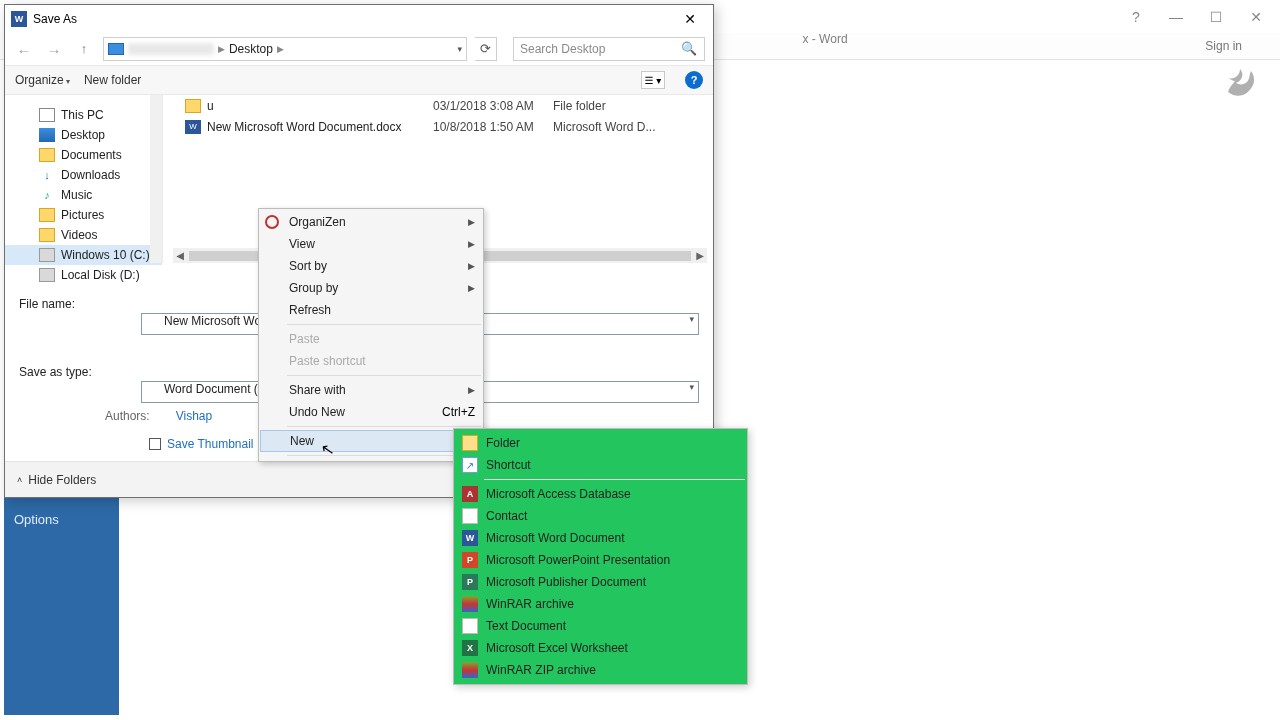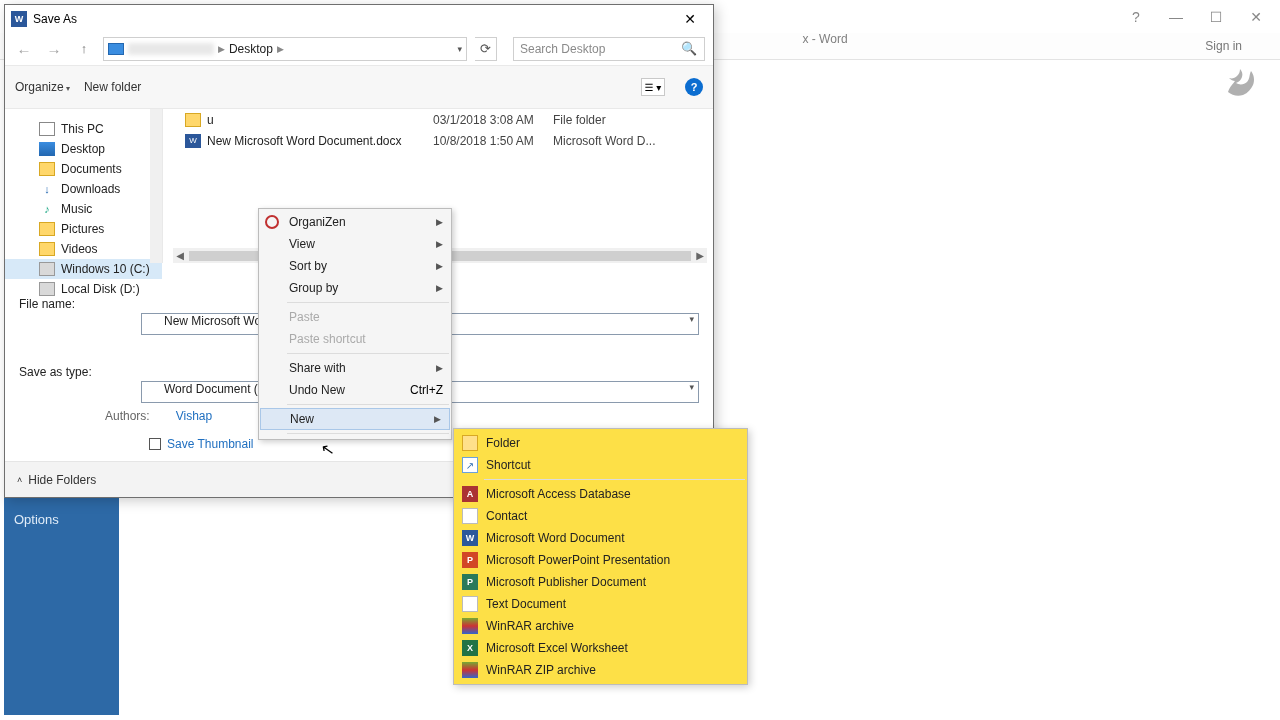--- a/index.html
+++ b/index.html
@@ -31,21 +31,21 @@
 .addr { flex: 1; height: 24px; border: 1px solid #cfcfcf; display: flex; align-items: center; padding: 0 4px; gap: 4px; }
 .addr .drive-ic { width: 16px; height: 12px; background: #3a8de0; border: 1px solid #2367b0; }
 .addr .blurred { display:inline-block; width: 86px; height: 12px; background: #e8e8e8; filter: blur(2px); border-radius: 2px; }
 .addr .crumb-sep { color: #888; font-size: 9px; }
 .addr .crumb { color: #222; }
 .addr-drop { margin-left: auto; color: #555; font-size: 9px; }
 .refresh { width: 22px; height: 24px; border: 1px solid #cfcfcf; border-left: none; display: flex; align-items: center; justify-content: center; color: #555; font-size: 13px; }
 .search { width: 192px; height: 24px; border: 1px solid #cfcfcf; margin-left: 8px; display: flex; align-items: center; color: #8a8a8a; padding-left: 6px; position: relative; }
 .search .mag { position: absolute; right: 6px; top: 3px; font-size: 13px; color: #666; }
 
-.dlg-toolbar { height: 44px; border-top: 1px solid #e9e9e9; border-bottom: 1px solid #e9e9e9; background: #f7f7f7; display: flex; align-items: center; padding: 0 10px; gap: 14px; }
+.dlg-toolbar { height: 30px; border-top: 1px solid #e9e9e9; border-bottom: 1px solid #e9e9e9; background: #f7f7f7; display: flex; align-items: center; padding: 0 10px; gap: 14px; }
 .tool-link { color: #333; }
 .tool-drop::after { content: " ▾"; font-size: 8px; color: #555; }
 .tool-spacer { flex: 1; }
 .view-ic { width: 24px; height: 18px; border: 1px solid #c9c9c9; background: #fff; display: inline-flex; align-items: center; justify-content: center; font-size: 10px; }
 .help-ic { width: 18px; height: 18px; border-radius: 50%; background: #0b6dd0; color: #fff; display: flex; align-items: center; justify-content: center; font-weight: bold; font-size: 11px; margin-left: 6px; }
 
 .dlg-body { flex: 1; display: flex; min-height: 0; }
 .tree { width: 166px; border-right: 1px solid #e9e9e9; position: relative; padding-top: 10px; }
 .tree .scroll-stub { position: absolute; right: 0; top: 0; width: 12px; height: 100%; background: #f0f0f0; }
 .tree-item { display: flex; align-items: center; gap: 6px; padding: 3px 6px 3px 34px; color: #222; }
@@ -84,31 +84,31 @@
 .meta-row .link { color: #1f6fc0; }
 .thumb-row { display: flex; align-items: center; gap: 6px; padding-left: 130px; margin-top: 14px; }
 .thumb-row .cb { width: 12px; height: 12px; border: 1px solid #555; }
 .thumb-row .lbl { color: #1f6fc0; }
 
 .dlg-footer { height: 36px; border-top: 1px solid #e5e5e5; background: #f3f3f3; display: flex; align-items: center; padding: 0 12px; }
 .hide-fold { color: #333; display: flex; align-items: center; gap: 6px; }
 .hide-fold .chev { font-size: 9px; }
 
 
-.ctx { position: absolute; left: 258px; top: 208px; width: 194px; background: #f5f5f5; border: 1px solid #bcbcbc; box-shadow: 2px 2px 6px rgba(0,0,0,.2); padding: 2px 0; }
+.ctx { position: absolute; left: 258px; top: 208px; width: 226px; background: #f5f5f5; border: 1px solid #bcbcbc; box-shadow: 2px 2px 6px rgba(0,0,0,.2); padding: 2px 0; }
 .ctx-row { height: 22px; display: flex; align-items: center; padding-left: 30px; padding-right: 8px; color: #222; position: relative; }
 .ctx-row.disabled { color: #aaa; }
 .ctx-row.hover { background: #dde8f5; border: 1px solid #a9c7e8; margin: 0 1px; padding-left: 29px; }
 .ctx-row .arr { position: absolute; right: 8px; font-size: 9px; color: #555; }
 .ctx-row .kb { position: absolute; right: 8px; color: #000000; }
 .ctx-row .oic { position: absolute; left: 6px; width: 14px; height: 14px; border: 2px solid #c03030; border-radius: 50%; }
 .ctx-sep { height: 1px; background: #dcdcdc; margin: 3px 2px 3px 28px; }
 
 
-.submenu { position: absolute; left: 453px; top: 428px; width: 295px; background: #fde047; border: 1px solid #bcbcbc; box-shadow: 2px 2px 8px rgba(0,0,0,.2); padding: 3px 0; }
+.submenu { position: absolute; left: 453px; top: 428px; width: 295px; background: #22c55e; border: 1px solid #bcbcbc; box-shadow: 2px 2px 8px rgba(0,0,0,.2); padding: 3px 0; }
 .sub-row { height: 22px; display: flex; align-items: center; padding-left: 32px; position: relative; color: #222; }
 .sub-sep { height: 1px; background: #dcdcdc; margin: 3px 2px 3px 30px; }
 .sic { position: absolute; left: 8px; width: 16px; height: 16px; display: flex; align-items: center; justify-content: center; font-size: 12px; }
 .sic-folder { background: #ffe08a; border: 1px solid #d8a824; }
 .sic-shortcut { border: 1px solid #6aa1db; color: #2b6cb0; font-size: 10px; background:#fff; }
 .sic-access { background: #a33; color:#fff; font-size:9px; font-weight:bold; }
 .sic-contact { border: 1px solid #bbb; background:#fff; }
 .sic-word { background: #2b579a; color:#fff; font-size:9px; font-weight:bold; }
 .sic-ppt { background: #d24726; color:#fff; font-size:9px; font-weight:bold; }
 .sic-pub { background: #2a7a5a; color:#fff; font-size:9px; font-weight:bold; }
@@ -288,20 +288,23 @@
       <span class="arr">▶</span>
     </div>
   <div class="ctx-row">
       <span>Sort by</span>
       <span class="arr">▶</span>
     </div>
   <div class="ctx-row">
       <span>Group by</span>
       <span class="arr">▶</span>
     </div>
+  <div class="ctx-row">
+      <span>Refresh</span>
+    </div>
   <div class="ctx-sep"></div>
   <div class="ctx-row disabled">
       <span>Paste</span>
     </div>
   <div class="ctx-row disabled">
       <span>Paste shortcut</span>
     </div>
   <div class="ctx-sep"></div>
   <div class="ctx-row">
       <span>Share with</span>
@@ -343,28 +346,28 @@
     </div>
   <div class="sub-row">
       <span class="sic sic-ppt">P</span>
       <span>Microsoft PowerPoint Presentation</span>
     </div>
   <div class="sub-row">
       <span class="sic sic-pub">P</span>
       <span>Microsoft Publisher Document</span>
     </div>
   <div class="sub-row">
+      <span class="sic sic-rar"></span>
+      <span>WinRAR archive</span>
+    </div>
+  <div class="sub-row">
       <span class="sic sic-txt"></span>
       <span>Text Document</span>
     </div>
   <div class="sub-row">
-      <span class="sic sic-rar"></span>
-      <span>WinRAR archive</span>
-    </div>
-  <div class="sub-row">
       <span class="sic sic-excel">X</span>
       <span>Microsoft Excel Worksheet</span>
     </div>
   <div class="sub-row">
       <span class="sic sic-rar"></span>
       <span>WinRAR ZIP archive</span>
     </div>
 </div>
 
 <div class="cursor">↖</div>

